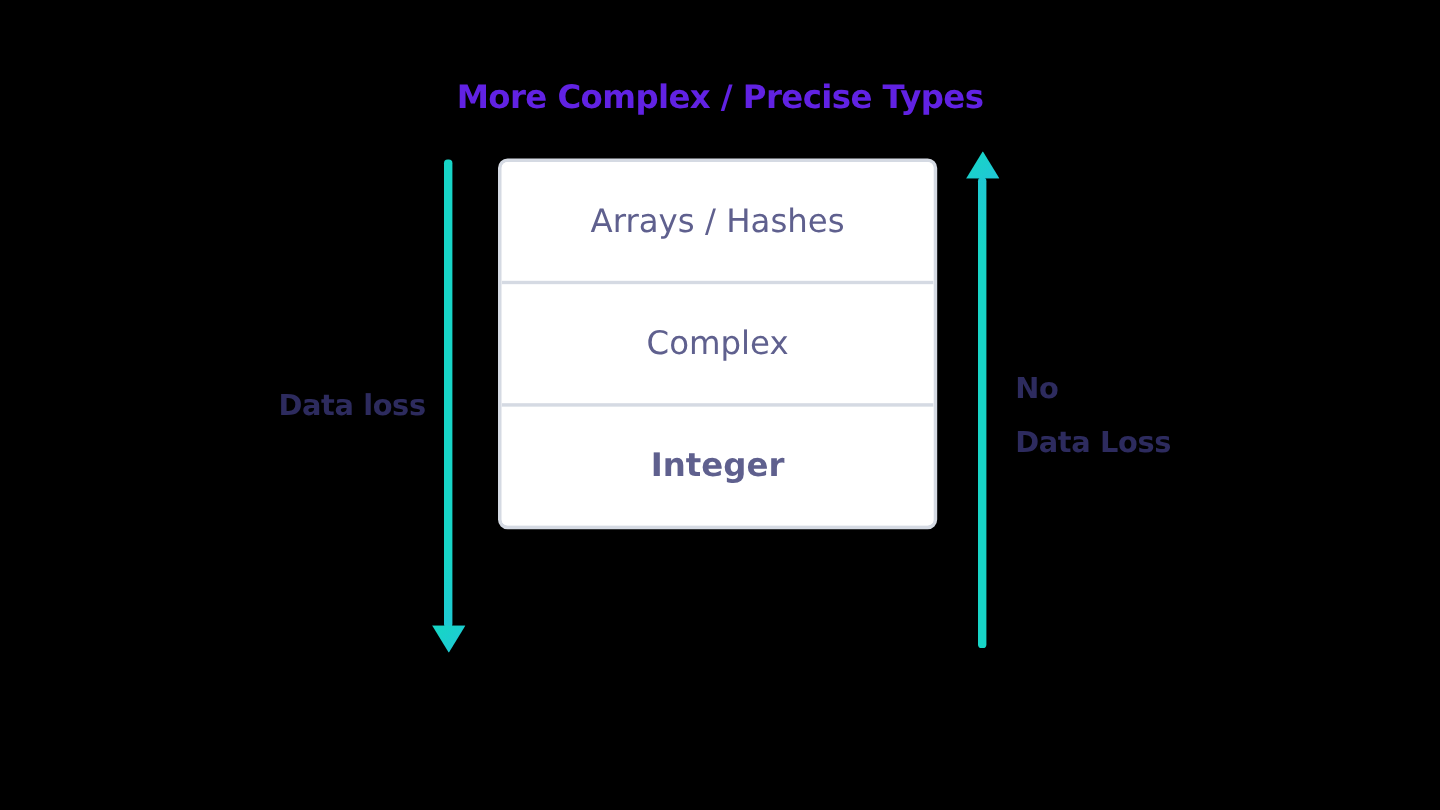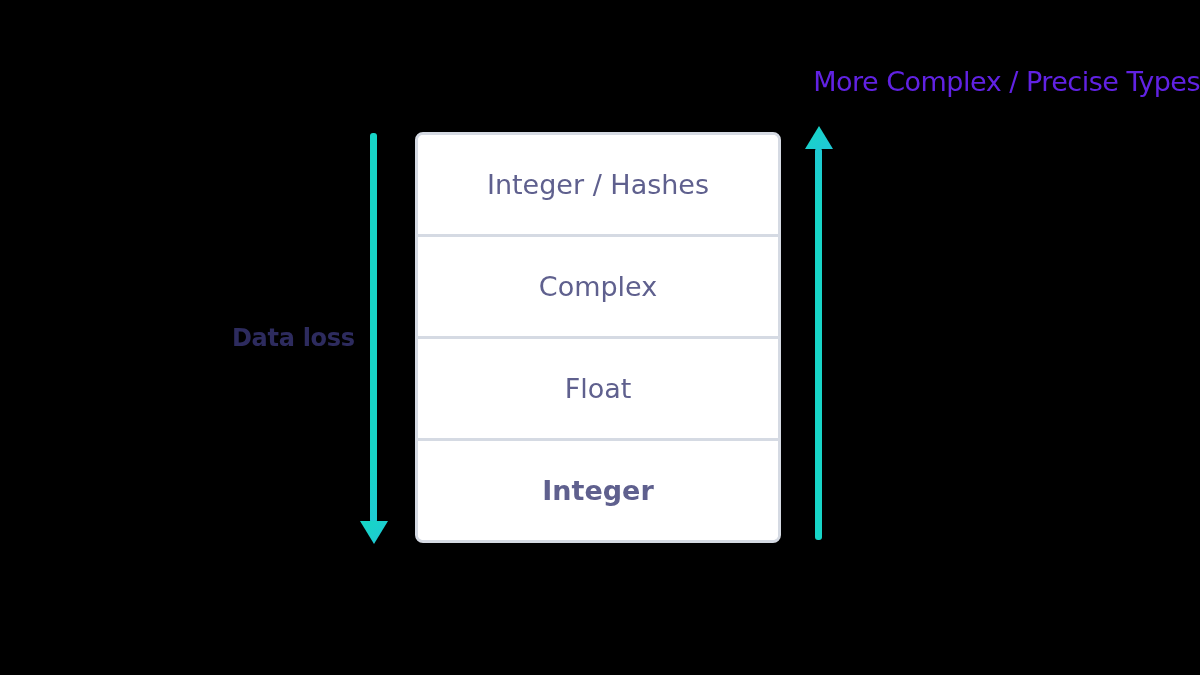--- a/index.html
+++ b/index.html
@@ -14,23 +14,23 @@
     background: var(--background, #000000);
     overflow: hidden;
     font-family: "DejaVu Sans", "Liberation Sans", sans-serif;
   }
 
   
   .title {
     position: absolute;
     left: 0;
     right: 0;
-    text-align: right;
+    text-align: center;
     font-size: 27px;
-    font-weight: normal;
+    font-weight: bold;
     letter-spacing: -0.5px;
     color: var(--accent-purple, #6122e3);
   }
   .title-top { top: 66px; }
 
   
   .stack-box {
     position: absolute;
     left: 415px;
     top: 132px;
@@ -108,28 +108,31 @@
   }
 </style>
 </head>
 <body>
 
 <div class="canvas">
 
   <div class="title title-top">More Complex / Precise Types</div>
 
   <div class="stack-box">
-    <div class="stack-row">Integer / Hashes</div>
+    <div class="stack-row">Arrays / Hashes</div>
     <div class="stack-row">Complex</div>
-    <div class="stack-row">Float</div>
     <div class="stack-row">Integer</div>
   </div>
 
   <div class="arrow-line arrow-line-left"></div>
   <div class="arrow-head arrow-head-down"></div>
 
   <div class="arrow-line arrow-line-right"></div>
   <div class="arrow-head arrow-head-up"></div>
 
   <div class="side-label label-left">Data loss</div>
 
+  <div class="side-label label-right">
+    <div>No</div>
+    <div>Data Loss</div>
+  </div>
 
 </div>
 
 </body></html>

